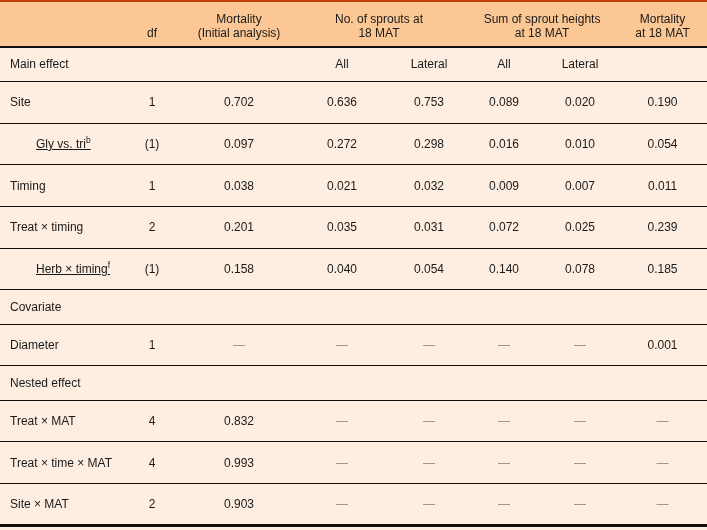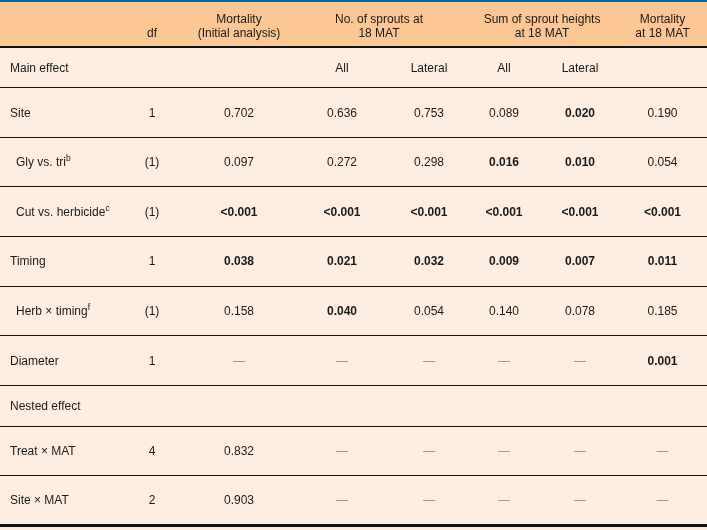--- a/index.html
+++ b/index.html
@@ -10,43 +10,43 @@
     color:#1a1a1a;
     overflow:hidden;
   }
   table{
     width:707px;height:527px;
     border-collapse:collapse;
     table-layout:fixed;
   }
   thead th{
     background:#fbc795;
-    border-top:2px solid #0369a1;
+    border-top:2px solid #c2410c;
     border-bottom:2px solid #111;
     font-weight:normal;
     font-size:12px;
     line-height:14px;
     vertical-align:bottom;
     padding:0 0 6px 0;
     text-align:center;
   }
   thead tr{height:46px;}
   tbody tr{height:28px;}
   tbody tr.section-row{height:23px;}
   tbody td{
     border-bottom:1px solid #111;
     font-size:12px;
     padding:0;
     background:#fdeee1;
   }
   tbody tr:last-child td{border-bottom:3px solid #111;}
   td.label{text-align:left;padding-left:10px;white-space:nowrap;}
-  td.label.indent{padding-left:16px;}
+  td.label.indent{padding-left:36px;text-decoration:underline;}
   td.val{text-align:center;}
-  .bold{font-weight:bold;}
+  .bold{font-weight:normal;}
   .dash{color:#8f8f8f;}
   sup{font-size:8.5px;line-height:0;}
 </style>
 </head>
 <body>
 
 <table>
   <colgroup>
     <col style="width:118px">
       <col style="width:68px">
@@ -104,49 +104,59 @@
         <td class="label indent">Gly vs. tri<sup>b</sup></td>
         <td class="val">(1)</td>
         <td class="val">0.097</td>
         <td class="val">0.272</td>
         <td class="val">0.298</td>
         <td class="val bold">0.016</td>
         <td class="val bold">0.010</td>
         <td class="val">0.054</td>
       </tr>
       <tr>
-        <td class="label indent">Cut vs. herbicide<sup>c</sup></td>
-        <td class="val">(1)</td>
-        <td class="val bold">&lt;0.001</td>
-        <td class="val bold">&lt;0.001</td>
-        <td class="val bold">&lt;0.001</td>
-        <td class="val bold">&lt;0.001</td>
-        <td class="val bold">&lt;0.001</td>
-        <td class="val bold">&lt;0.001</td>
-      </tr>
-      <tr>
         <td class="label">Timing</td>
         <td class="val">1</td>
         <td class="val bold">0.038</td>
         <td class="val bold">0.021</td>
         <td class="val bold">0.032</td>
         <td class="val bold">0.009</td>
         <td class="val bold">0.007</td>
         <td class="val bold">0.011</td>
       </tr>
       <tr>
+        <td class="label">Treat × timing</td>
+        <td class="val">2</td>
+        <td class="val">0.201</td>
+        <td class="val bold">0.035</td>
+        <td class="val bold">0.031</td>
+        <td class="val">0.072</td>
+        <td class="val bold">0.025</td>
+        <td class="val">0.239</td>
+      </tr>
+      <tr>
         <td class="label indent">Herb × timing<sup>f</sup></td>
         <td class="val">(1)</td>
         <td class="val">0.158</td>
         <td class="val bold">0.040</td>
         <td class="val">0.054</td>
         <td class="val">0.140</td>
         <td class="val">0.078</td>
         <td class="val">0.185</td>
       </tr>
+      <tr class="section-row">
+        <td class="label">Covariate</td>
+        <td class="val"></td>
+        <td class="val"></td>
+        <td class="val"></td>
+        <td class="val"></td>
+        <td class="val"></td>
+        <td class="val"></td>
+        <td class="val"></td>
+      </tr>
       <tr>
         <td class="label">Diameter</td>
         <td class="val">1</td>
         <td class="val dash">—</td>
         <td class="val dash">—</td>
         <td class="val dash">—</td>
         <td class="val dash">—</td>
         <td class="val dash">—</td>
         <td class="val bold">0.001</td>
       </tr>
@@ -157,20 +167,30 @@
         <td class="val"></td>
         <td class="val"></td>
         <td class="val"></td>
         <td class="val"></td>
         <td class="val"></td>
       </tr>
       <tr>
         <td class="label">Treat × MAT</td>
         <td class="val">4</td>
         <td class="val">0.832</td>
+        <td class="val dash">—</td>
+        <td class="val dash">—</td>
+        <td class="val dash">—</td>
+        <td class="val dash">—</td>
+        <td class="val dash">—</td>
+      </tr>
+      <tr>
+        <td class="label">Treat × time × MAT</td>
+        <td class="val">4</td>
+        <td class="val">0.993</td>
         <td class="val dash">—</td>
         <td class="val dash">—</td>
         <td class="val dash">—</td>
         <td class="val dash">—</td>
         <td class="val dash">—</td>
       </tr>
       <tr>
         <td class="label">Site × MAT</td>
         <td class="val">2</td>
         <td class="val">0.903</td>

